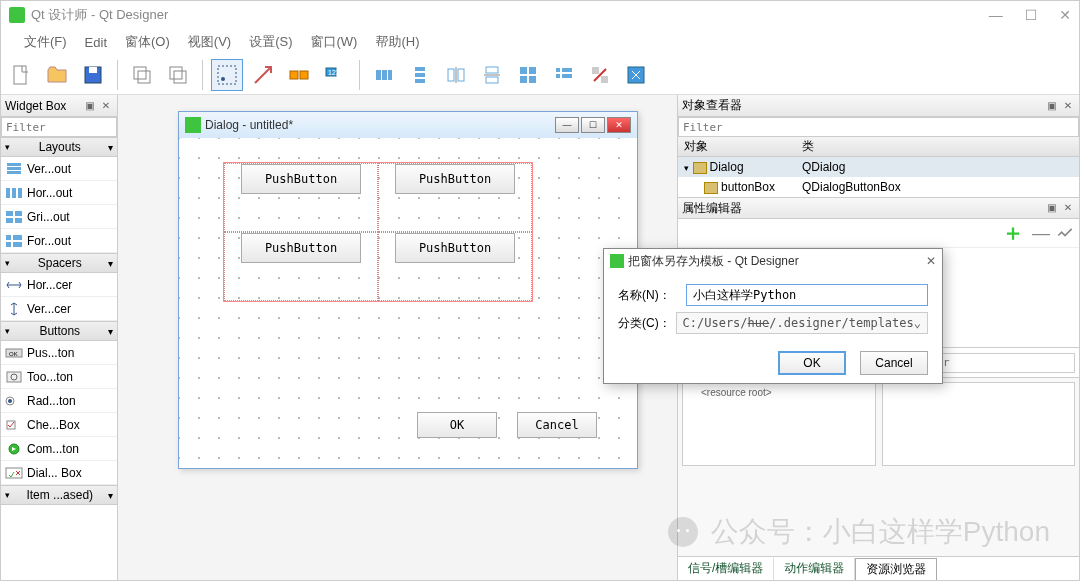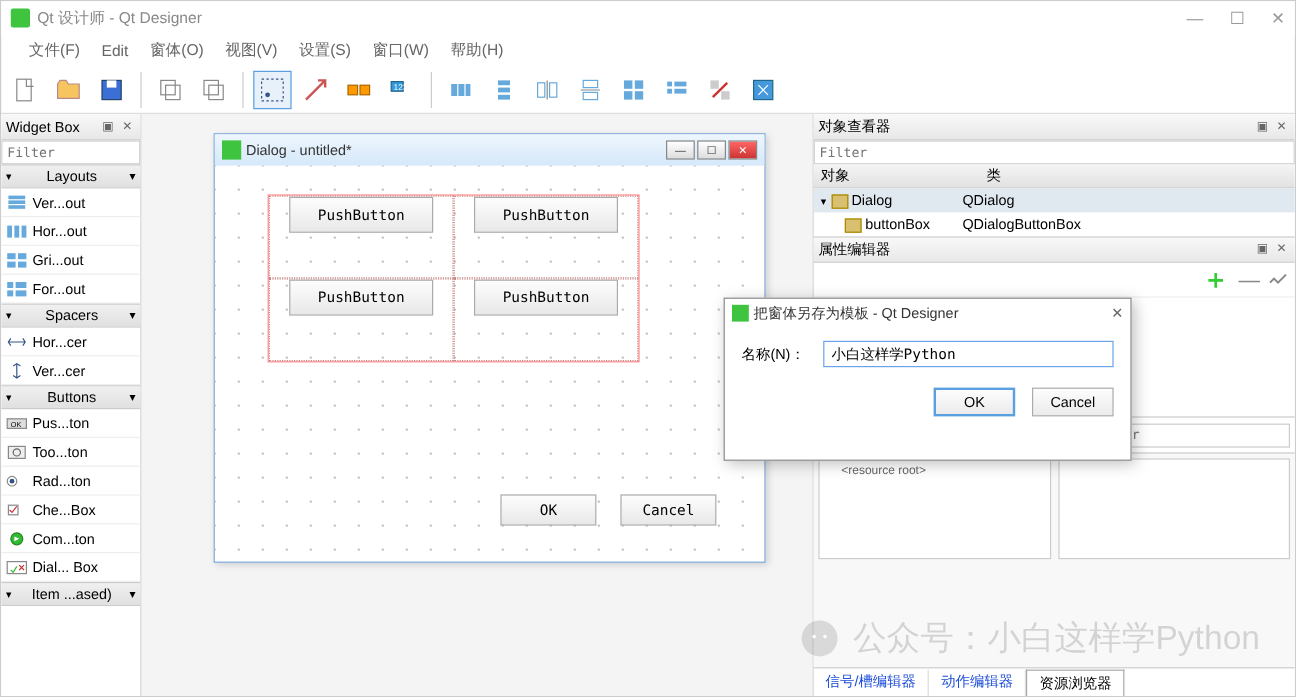--- a/index.html
+++ b/index.html
@@ -34,31 +34,31 @@
     .design-winbtns .wbtn.close { background: linear-gradient(to bottom, #f66, #c33); color: #fff; }
     .design-body { position: relative; height: calc(100% - 26px); background-image: radial-gradient(circle, #bbb 1px, transparent 1px); background-size: 20px 20px; background-position: 10px 10px; }
     .grid-layout { position: absolute; left: 44px; top: 24px; width: 310px; height: 140px; border: 1px solid #ff8888; display: grid; grid-template-columns: 1fr 1fr; grid-template-rows: 1fr 1fr; }
     .grid-cell { border: 1px dotted #c88; display: flex; justify-content: center; }
     .push-btn { width: 120px; height: 30px; background: linear-gradient(to bottom, #fdfdfd, #e8e8e8); border: 1px solid #aaa; font-family: monospace; font-size: 12px; cursor: pointer; display: flex; align-items: center; justify-content: center; }
     .btn-row { position: absolute; bottom: 30px; right: 40px; display: flex; gap: 20px; }
     .dlg-btn { width: 80px; height: 26px; background: linear-gradient(to bottom, #fdfdfd, #e8e8e8); border: 1px solid #aaa; font-family: monospace; font-size: 12px; cursor: pointer; display: flex; align-items: center; justify-content: center; }
     .right-panel { width: 402px; background: #fff; border-left: 1px solid #ccc; display: flex; flex-direction: column; }
     .obj-tree { flex: 0 0 auto; }
     .obj-row { height: 20px; display: flex; align-items: center; font-size: 12px; }
-    .obj-head { background: linear-gradient(to bottom, #f4f4f4, #e2e2e2); border-bottom: 1px solid #ccc; gap: 20px; }
+    .obj-head { background: linear-gradient(to bottom, #f4f4f4, #e2e2e2); border-bottom: 1px solid #ccc; }
     .obj-col1 { width: 120px; padding-left: 6px; }
     .obj-col2 { flex: 1; padding-left: 4px; }
     .obj-tree-row { display: flex; height: 20px; align-items: center; font-size: 12px; }
     .selected { background: #e0e8f0; }
     .prop-tools { height: 28px; display: flex; align-items: center; padding: 0 4px; gap: 4px; }
     .plus-btn { width: 28px; height: 24px; color: #3c3; font-size: 22px; font-weight: bold; cursor: pointer; display: flex; align-items: center; justify-content: center; }
     .minus-btn { width: 20px; height: 20px; color: #888; font-size: 18px; cursor: pointer; display: flex; align-items: center; justify-content: center; }
     .wrench { width: 20px; height: 20px; cursor: pointer; }
     .bottom-tabs { height: 24px; display: flex; align-items: center; border-top: 1px solid #ccc; }
-    .btab { padding: 0 10px; height: 22px; display: flex; align-items: center; font-size: 12px; border-right: 1px solid #ddd; cursor: pointer; color: #1d4ed8; }
+    .btab { padding: 0 10px; height: 22px; display: flex; align-items: center; font-size: 12px; border-right: 1px solid #ddd; cursor: pointer; color: #14532d; }
     .btab.active { background: #fff; color: #000; border: 1px solid #aaa; border-bottom: none; }
     .modal { position: absolute; left: 603px; top: 248px; width: 340px; height: 136px; background: #fff; border: 1px solid #888; box-shadow: 3px 3px 12px rgba(0,0,0,0.25); z-index: 100; }
     .modal-title { height: 24px; display: flex; align-items: center; padding: 0 6px; font-size: 12px; color: #333; }
     .modal-title .mod-icon { width: 14px; height: 14px; background: #3ec43e; margin-right: 4px; }
     .modal-title .close { margin-left: auto; cursor: pointer; color: #666; }
     .modal-body { padding: 8px 14px; }
     .form-row { display: flex; align-items: center; height: 28px; font-size: 12px; }
     .form-row label { width: 68px; }
     .form-row input, .form-row .combo { flex: 1; height: 22px; border: 1px solid #6aa4e8; padding: 0 6px; font-size: 12px; font-family: monospace; }
     .form-row .combo { border-color: #ccc; background: #f8f8f8; display: flex; align-items: center; justify-content: space-between; cursor: pointer; color: #555; }
@@ -466,20 +466,27 @@
   <div class="modal-title">
     <div class="mod-icon"></div>
     <span>把窗体另存为模板 - Qt Designer</span>
     <span class="close">✕</span>
   </div>
   <div class="modal-body">
     <div class="form-row">
       <label>名称(N)：</label>
       <input value="小白这样学Python" style="">
     </div>
+    <div class="form-row">
+      <label>分类(C)：</label>
+      <div class="combo">
+        <span>C:/Users/<span class="strike">hue</span>/.designer/templates</span>
+        <span>⌄</span>
+      </div>
+    </div>
   </div>
   <div class="modal-btns">
     <div class="mbtn primary">OK</div>
     <div class="mbtn">Cancel</div>
   </div>
 </div>
 
 <div class="watermark">
   <svg width="36" height="36" viewBox="0 0 24 24">
       <circle cx="12" cy="12" r="10" fill="rgba(0,0,0,0.12)"></circle>

